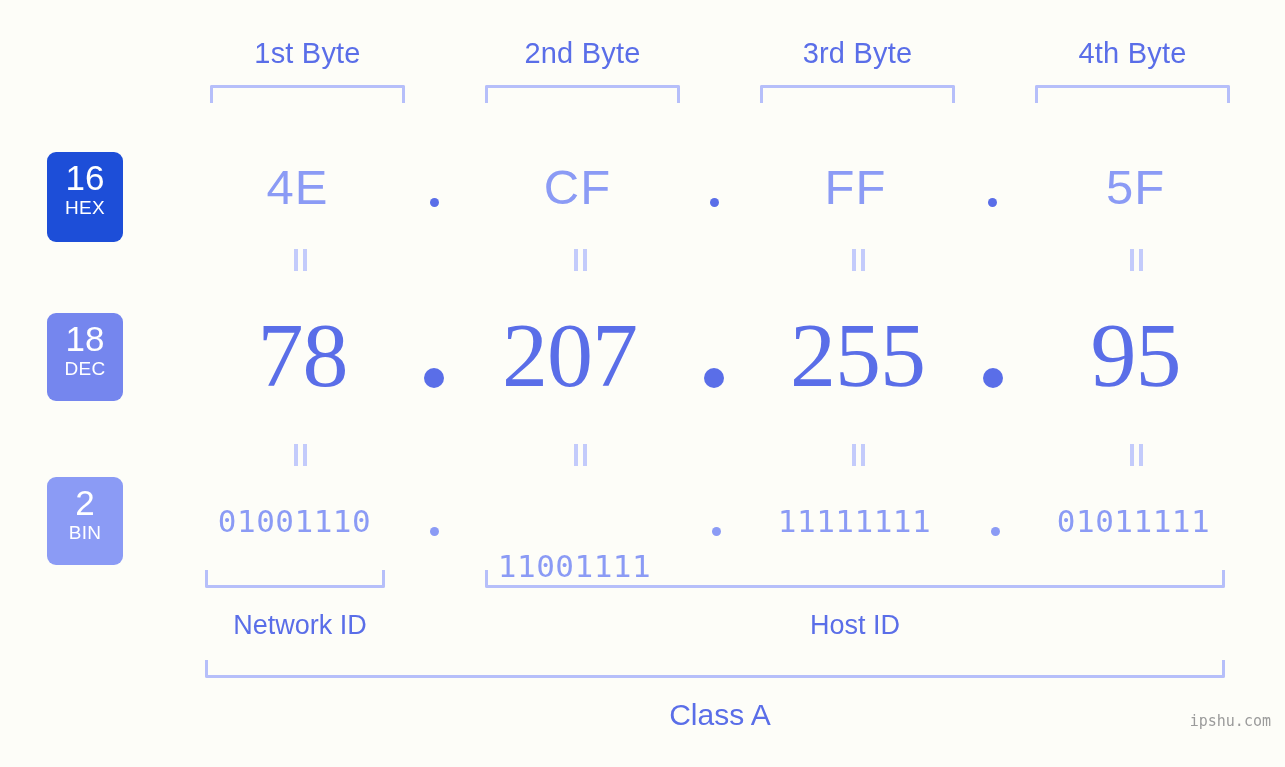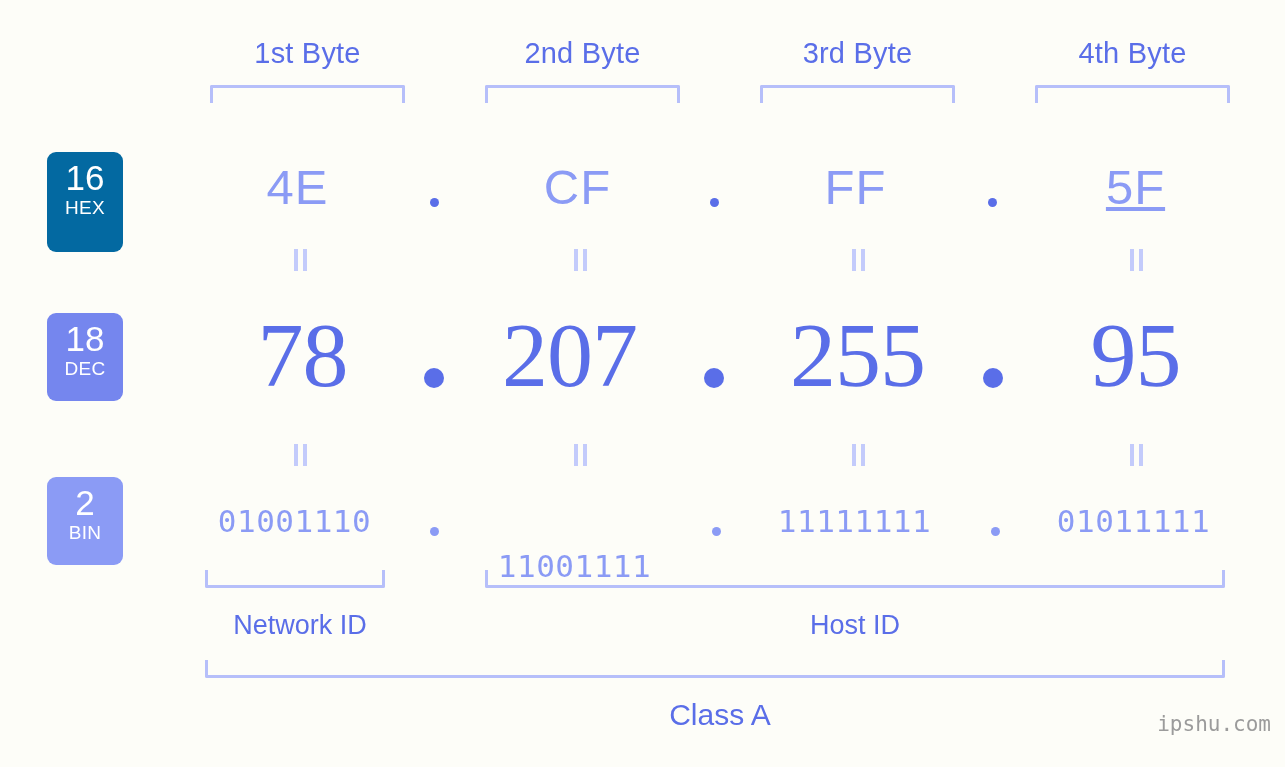--- a/index.html
+++ b/index.html
@@ -67,21 +67,21 @@
     font-size: 35px;
     line-height: 38px;
     font-weight: 400;
   }
   .badge .lbl {
     display: block;
     font-size: 19px;
     line-height: 22px;
     letter-spacing: 0.3px;
   }
-  .badge-hex { top: 152px; height: 100px; background: #0369a1; }
+  .badge-hex { top: 152px; height: 90px; background: #1d4ed8; }
   .badge-dec { top: 313px; height: 88px; background: #7586ee; }
   .badge-bin { top: 477px; height: 88px; background: #8b9bf5; }
 
   
   .cell {
     position: absolute;
     text-align: center;
     white-space: nowrap;
   }
   .row-hex .cell {
@@ -152,21 +152,21 @@
     color: #5a6ee8;
     white-space: nowrap;
   }
 
   
   .watermark {
     position: absolute;
     right: 14px;
     top: 712px;
     font-family: "DejaVu Sans Mono", monospace;
-    font-size: 21px;
+    font-size: 15px;
     color: #9b9b9b;
     letter-spacing: 0px;
   }
 </style>
 </head>
 <body>
 
 <div class="stage">
 
   <div class="byte-title" style="left:210px;width:195px;">1st Byte</div>
@@ -189,21 +189,21 @@
   </div>
   <div class="badge badge-bin">
     <span class="num">2</span>
     <span class="lbl">BIN</span>
   </div>
 
   <div class="row-hex">
     <div class="cell" style="left:200px;width:195px;">4E</div>
     <div class="cell" style="left:480px;width:195px;">CF</div>
     <div class="cell" style="left:758px;width:195px;">FF</div>
-    <div class="cell" style="left:1038px;width:195px;text-decoration:underline;">5F</div>
+    <div class="cell" style="left:1038px;width:195px;">5F</div>
     <div class="dot dot-hex" style="left:430px;"></div>
     <div class="dot dot-hex" style="left:710px;"></div>
     <div class="dot dot-hex" style="left:988px;"></div>
   </div>
 
   <div class="eq" style="left:294px;top:249px;">
       <span class="a"></span>
       <span class="b"></span>
     </div>
   <div class="eq" style="left:574px;top:249px;">

